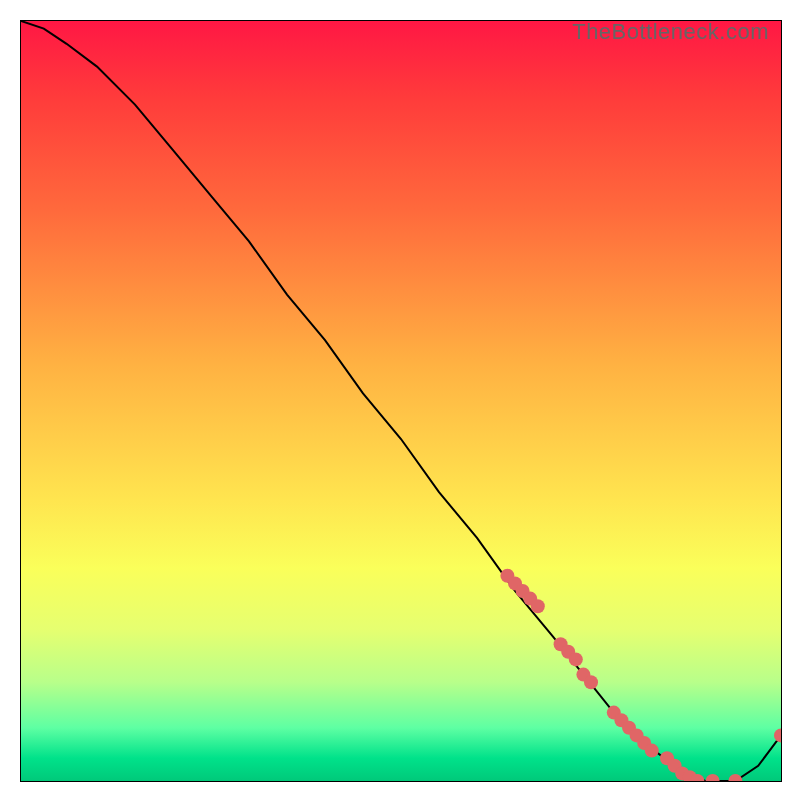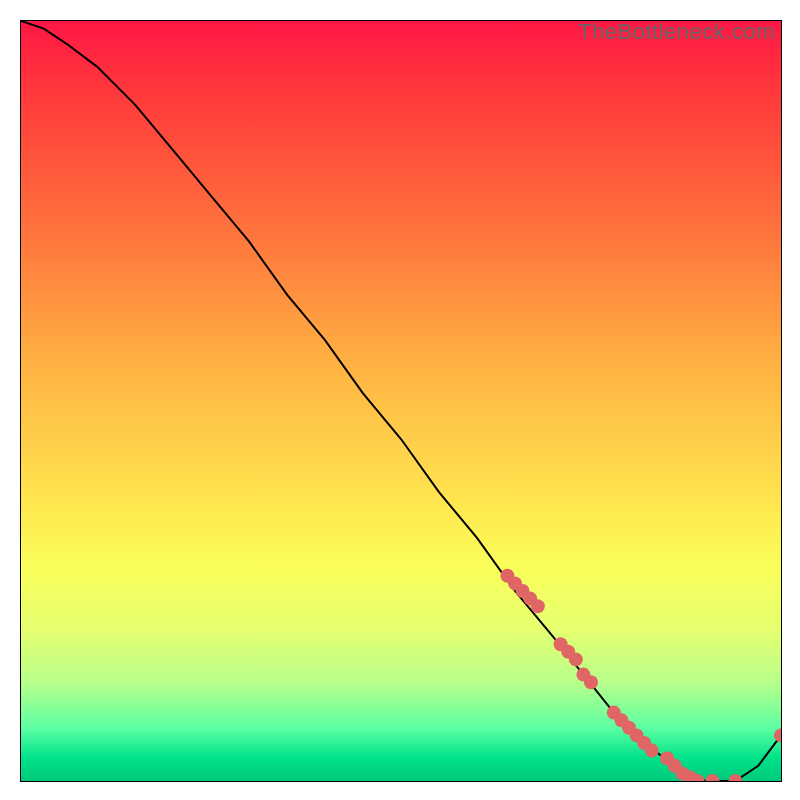--- a/index.html
+++ b/index.html
@@ -38,21 +38,21 @@
     overflow: hidden;
   }
   svg.curve {
     position: absolute;
     left: 0; top: 0;
     width: 760px;
     height: 760px;
   }
   .watermark {
     position: absolute;
-    right: 6px;
+    right: 12px;
     top: -2px;
     font-family: Arial, Helvetica, sans-serif;
     font-size: 22px;
     color: #666;
     letter-spacing: 0.5px;
     pointer-events: none;
   }
 </style>
 </head>
 <body>

